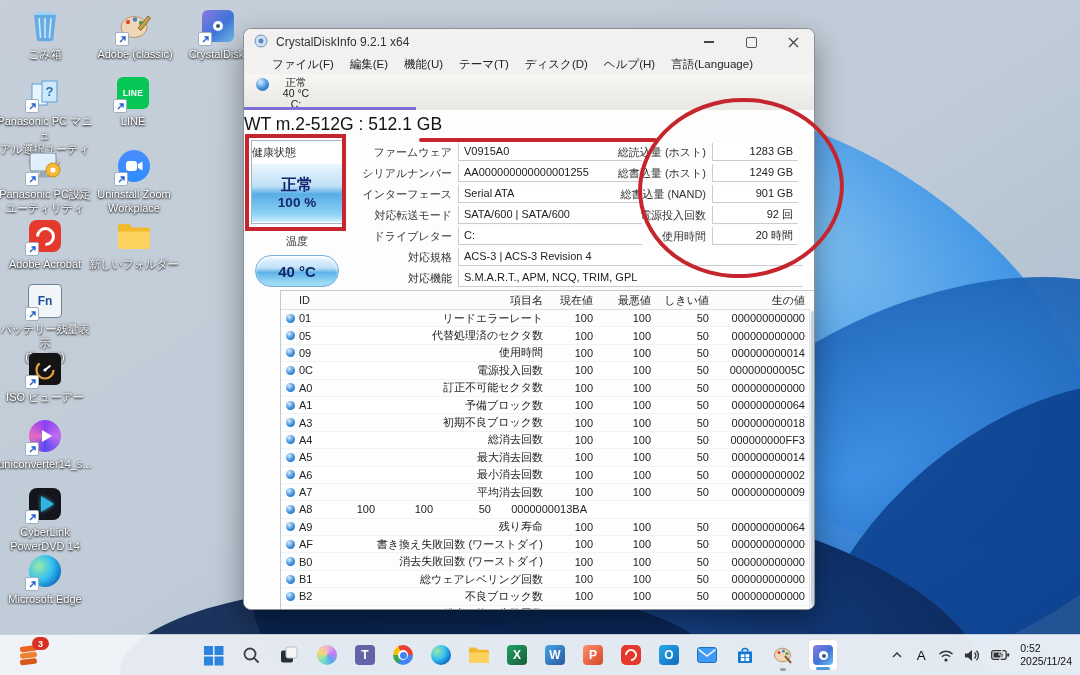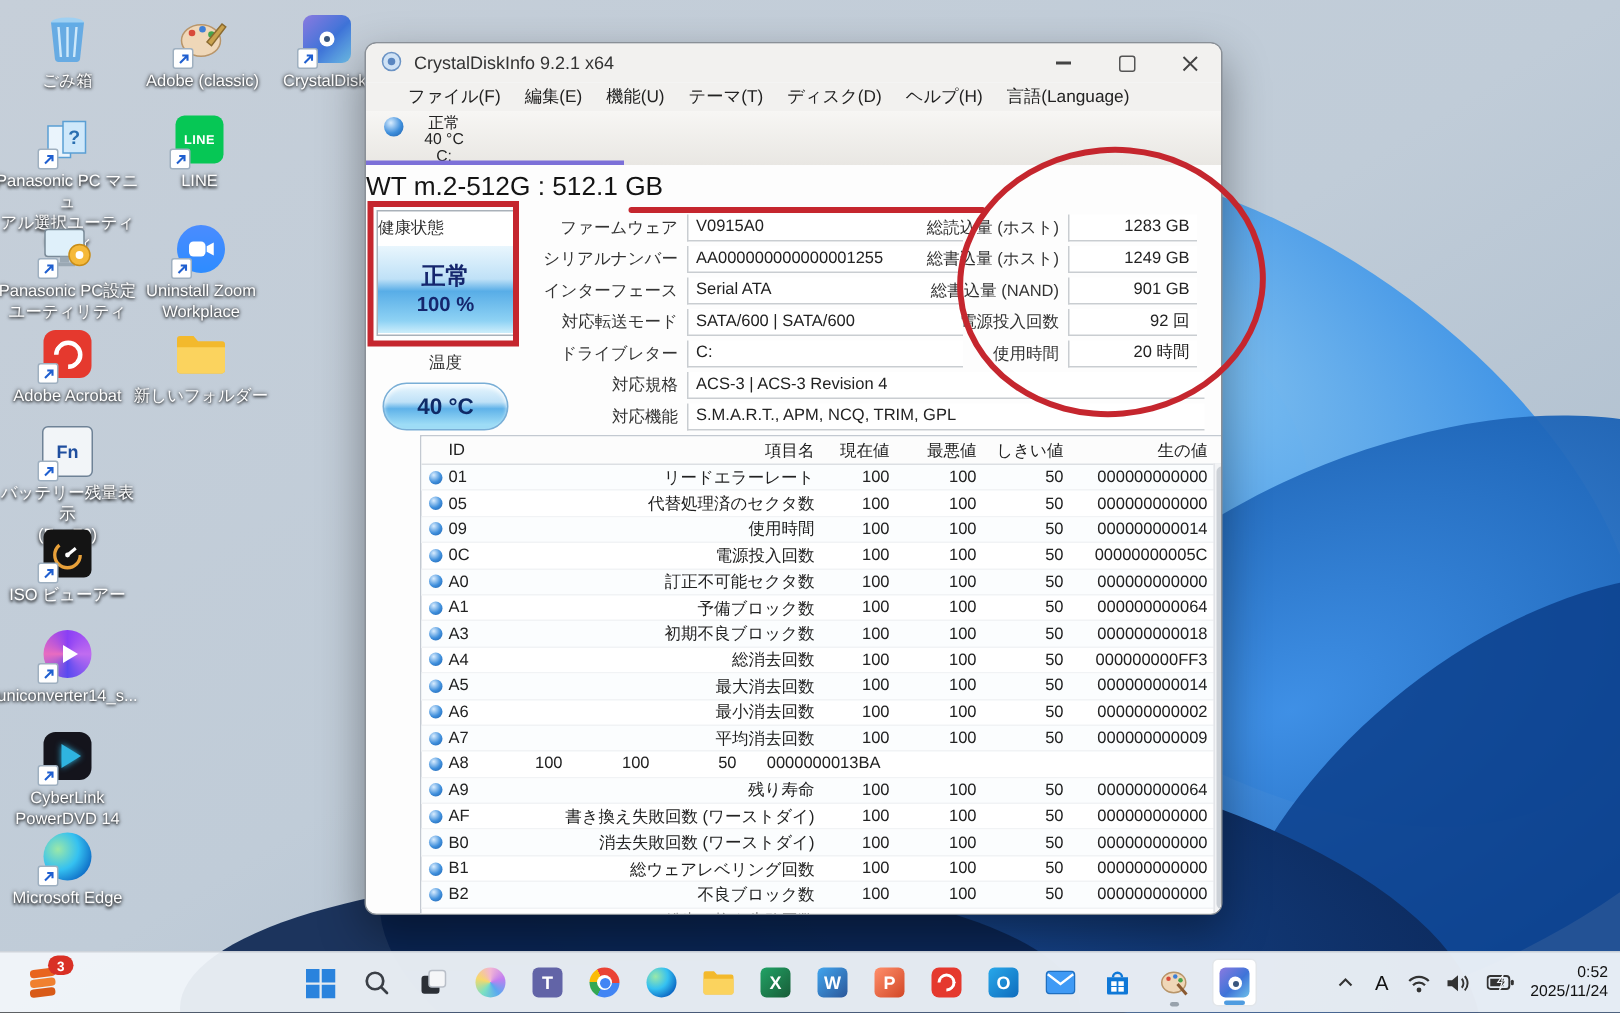--- a/index.html
+++ b/index.html
@@ -95,21 +95,21 @@
          color:#fff;font-size:9px;font-weight:bold;display:flex;align-items:center;justify-content:center;padding:0 2px;}
   .tb-center{position:absolute;left:200px;top:4px;height:32px;display:flex;gap:12px;align-items:center;}
   .tb-icon{position:relative;width:26px;height:32px;display:flex;align-items:center;justify-content:center;}
   .tb-icon.active{width:30px;background:#fff;border:1px solid #e2e6ea;border-radius:4px;box-sizing:border-box;}
   .run{position:absolute;bottom:0px;left:50%;transform:translateX(-50%);height:3px;border-radius:2px;}
   .run.small{width:6px;background:#98a2ac;}
   .run.big{width:14px;background:#4f9ce0;}
   .tb-tray{position:absolute;right:8px;top:0;height:40px;display:flex;align-items:center;gap:10px;color:#222;}
   .tray-ic{display:flex;align-items:center;justify-content:center;min-width:14px;}
   .ime{font-size:13.5px;color:#111;}
-  .clock{text-align:right;font-size:10.5px;line-height:13px;color:#111;}
+  .clock{text-align:left;font-size:10.5px;line-height:13px;color:#111;}
   .disc{width:10px;height:10px;border-radius:50%;background:#fff;display:inline-block;position:relative;}
   .disc::after{content:"";position:absolute;left:3px;top:3px;width:4px;height:4px;border-radius:50%;background:#39567e;}
 </style>
 </head>
 <body>
 
 <div id="stage">
 
   <svg id="wallpaper" width="1080" height="675">
     <defs>

